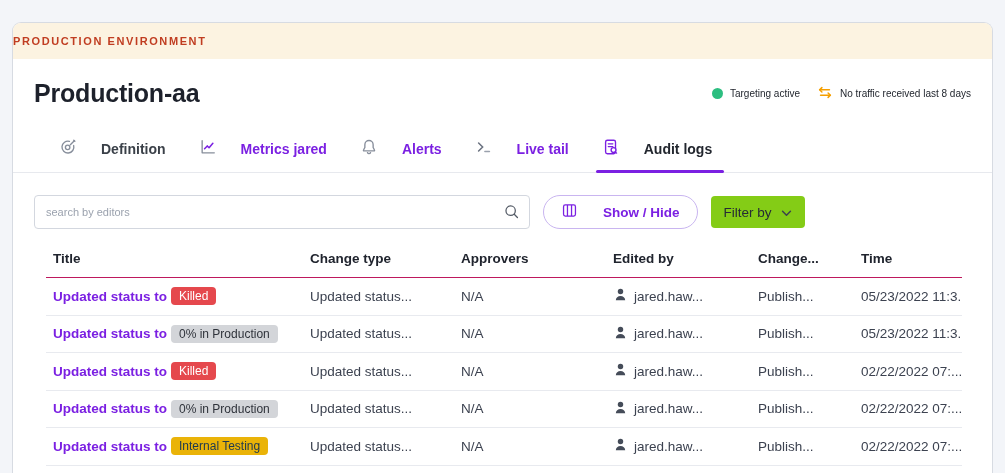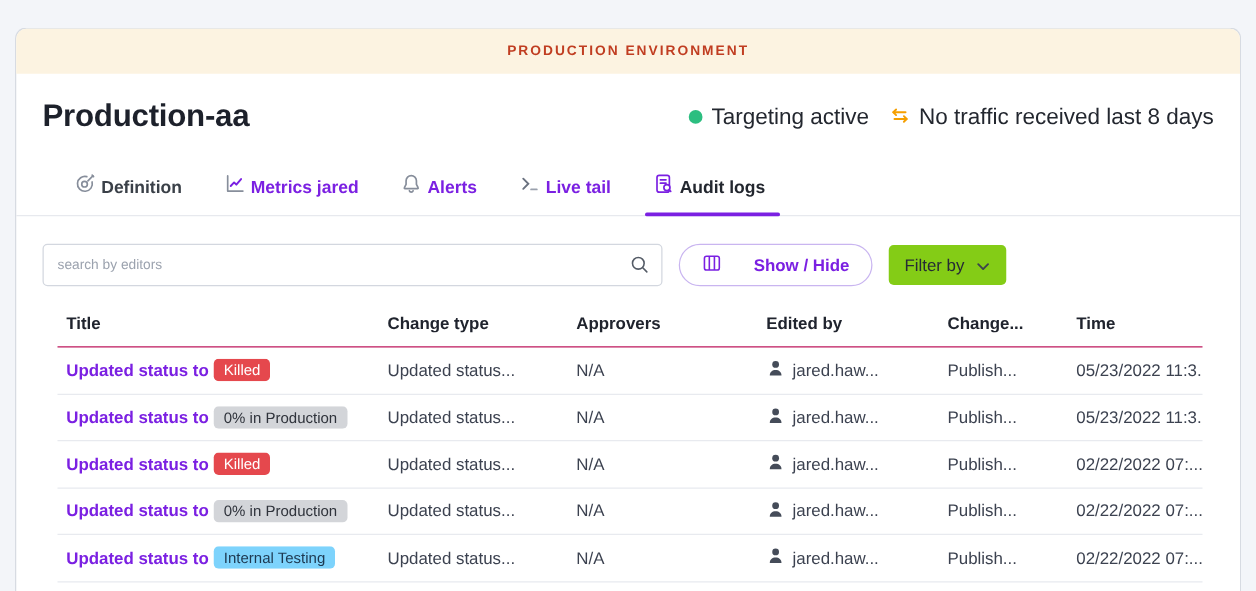--- a/index.html
+++ b/index.html
@@ -17,48 +17,48 @@
     background: #ffffff;
     border: 1px solid #d7dbe2;
     border-bottom: none;
     border-radius: 9px 9px 0 0;
   }
   
   .env-banner {
     height: 36px;
     background: #fcf3e1;
     border-radius: 8px 8px 0 0;
-    display: flex; align-items: center; justify-content: center;
+    display: flex; align-items: center; 
     color: #c03d21;
     font-size: 11px;
     font-weight: 700;
     letter-spacing: 1.6px;
   }
   
   .header-row {
     display: flex; align-items: center; justify-content: space-between;
     padding: 20px 21px 12px 21px;
   }
   .page-title {
     font-size: 25px;
     font-weight: 700;
     color: #1d212b;
     letter-spacing: -0.2px;
   }
   .status-group { display: flex; align-items: center; gap: 17px; }
-  .status-item { display: flex; align-items: center; gap: 7px; font-size: 18px; color: #23272f; }
+  .status-item { display: flex; align-items: center; gap: 7px; font-size: 10px; color: #23272f; }
   .dot { width: 11px; height: 11px; border-radius: 50%; background: #2cbe80; }
   
   .tabbar {
     display: flex; gap: 33px;
     padding: 18px 0 0 46px;
     border-bottom: 1px solid #e7e9ee;
   }
   .tab {
-    display: flex; align-items: center; gap: 4px;
+    display: flex; align-items: center; gap: 24px;
     padding-bottom: 13px;
     font-size: 14px; font-weight: 700;
     color: #7b20e2;
     position: relative;
     cursor: pointer;
     white-space: nowrap;
     justify-content: flex-end;
   }
   .tab.plain { color: #3a4048; }
   .tab.active { color: #23272f; }
@@ -119,21 +119,21 @@
     cursor: pointer;
   }
   .title-cell { display: flex; align-items: center; gap: 4px; overflow: hidden; }
   .title-link { color: #7b20e2; font-weight: 700; white-space: nowrap; }
   .badge {
     font-size: 12px; padding: 3px 8px; border-radius: 4px;
     white-space: nowrap; line-height: 1;
   }
   .badge.red  { background: #e5484d; color: #ffffff; }
   .badge.gray { background: #d3d5d9; color: #2f333b; }
-  .badge.blue { background: #7dd3fc; color: #1d3850; }
+  .badge.blue { background: #eab308; color: #1d3850; }
   .edited-cell { display: flex; align-items: center; gap: 6px; }
   .cell { white-space: nowrap; overflow: hidden; }
 </style>
 </head>
 <body>
 
 <div class="card">
 
   <div class="env-banner">
     <span>PRODUCTION ENVIRONMENT</span>

